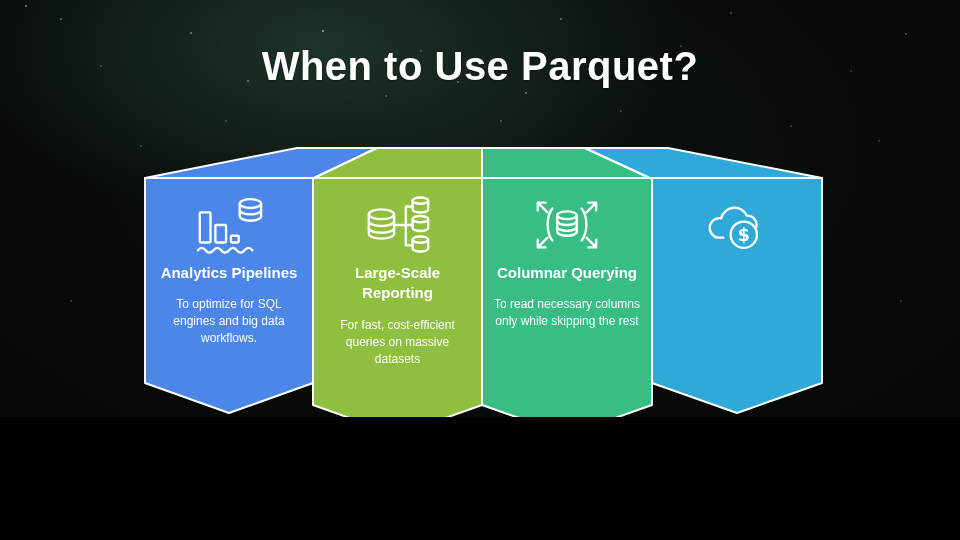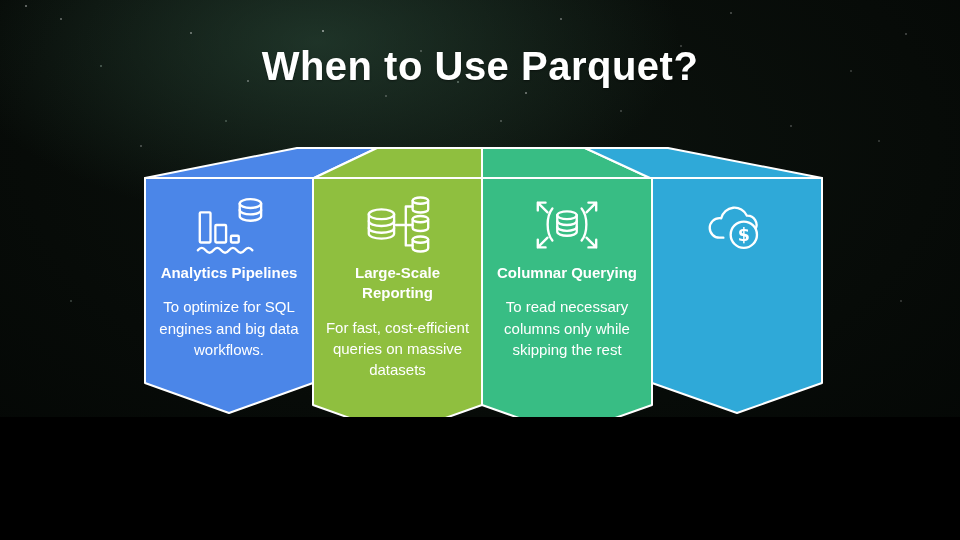--- a/index.html
+++ b/index.html
@@ -41,21 +41,21 @@
   .banner-svg { position:absolute; left:0; top:0; }
   .banner-content {
     position:absolute; top:194px; text-align:center;
   }
   .banner-icon { display:block; margin:0 auto; }
   .banner-title {
     margin-top:7px; font-size:15px; font-weight:bold; line-height:1.35;
     padding:0 12px;
   }
   .banner-desc {
-    margin-top:13px; font-size:15px; line-height:1.42; padding:0 9px;
+    margin-top:13px; font-size:12px; line-height:1.42; padding:0 9px;
   }
   .bc1 { left:145px; width:168px; }
   .bc2 { left:313px; width:169px; }
   .bc3 { left:482px; width:170px; }
   .bc4 { left:652px; width:170px; }
   .footer {
     position:absolute; left:3px; right:3px; top:489px; height:48px;
     border:1px dotted rgba(135,165,145,.30);
     background:rgba(16,28,22,.35);
   }

